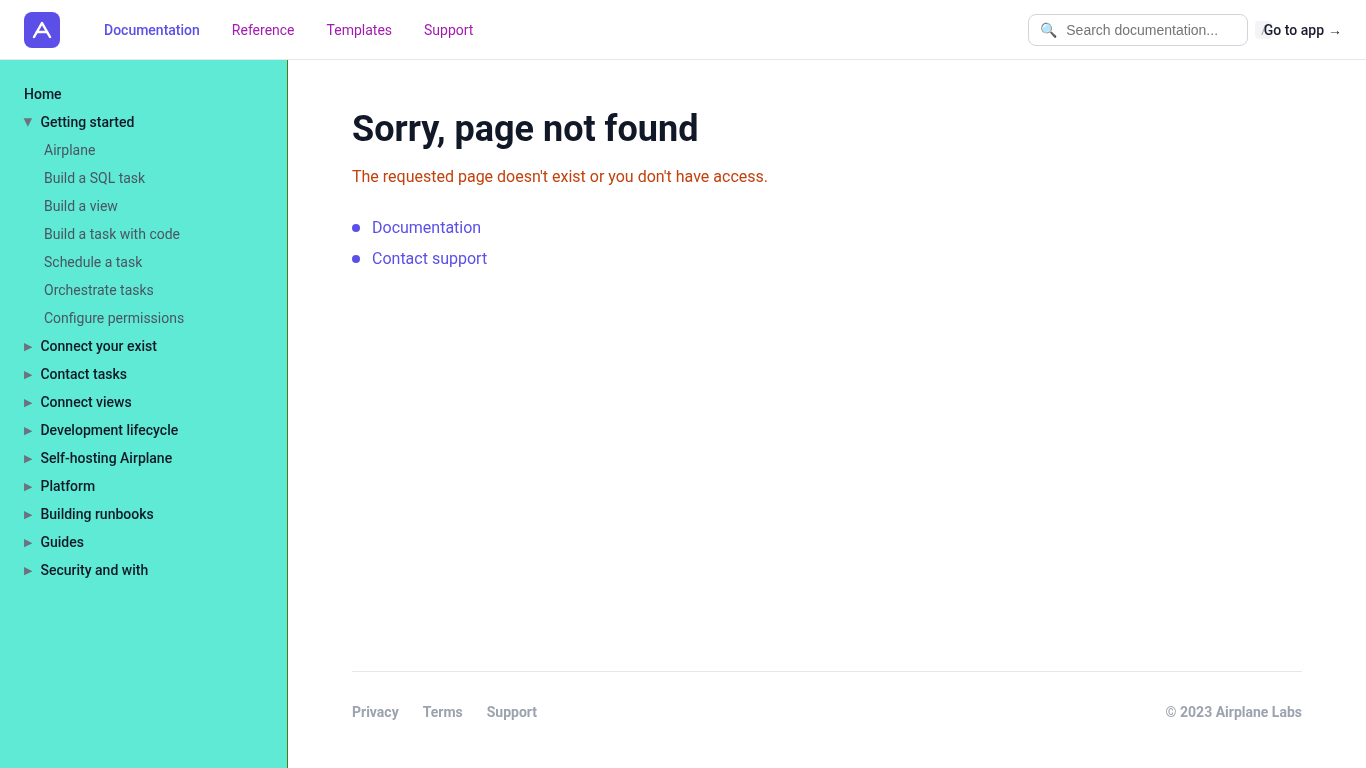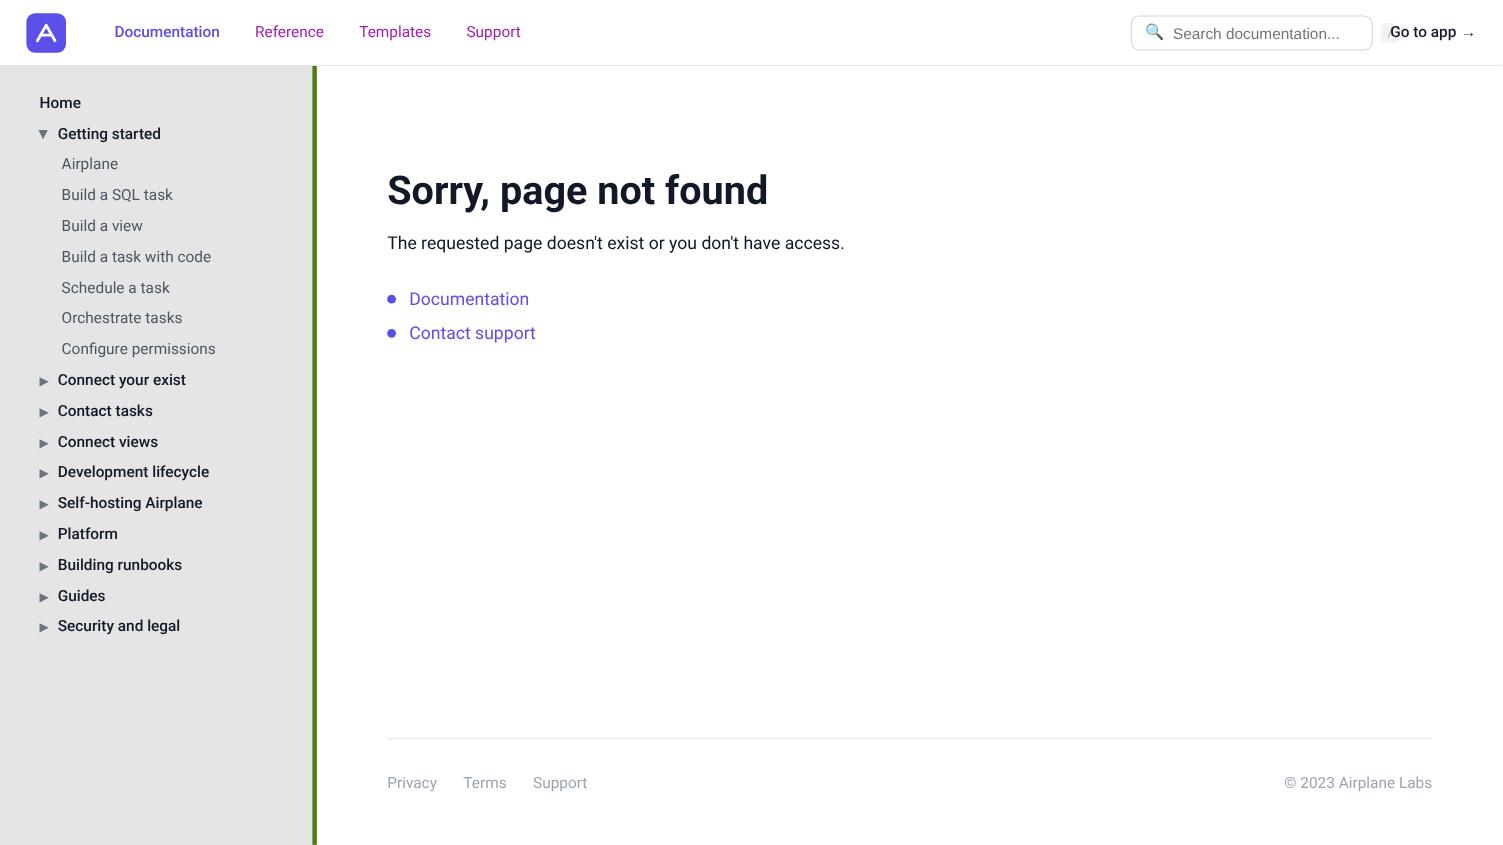--- a/index.html
+++ b/index.html
@@ -99,24 +99,24 @@
     .layout {
       display: flex;
       margin-top: 60px;
       min-height: calc(100vh - 60px);
     }
 
     
     .sidebar {
       width: 288px;
       min-width: 288px;
-      border-right: 4px solid #4d7c0f;
-      padding: 20px 16px;
+      border-right: 1px solid #4d7c0f;
+      padding: 20px 4px;
       overflow-y: auto;
-      background: #e5e5e5;
+      background: #5eead4;
       height: calc(100vh - 60px);
       position: fixed;
     }
     .sidebar-item {
       display: flex;
       align-items: center;
       padding: 6px 20px;
       font-size: 14px;
       color: #374151;
       cursor: pointer;
@@ -143,32 +143,31 @@
     .main {
       margin-left: 288px;
       flex: 1;
       padding: 48px 64px;
       min-height: calc(100vh - 60px);
       display: flex;
       flex-direction: column;
     }
     .content {
       flex: 1;
-      margin-top: 44px;
     }
     .error-title {
       font-size: 36px;
       font-weight: 700;
       color: #111827;
       margin-bottom: 16px;
       line-height: 1.2;
     }
     .error-description {
       font-size: 16px;
-      color: #0f172a;
+      color: #c2410c;
       margin-bottom: 32px;
     }
     .link-list {
       list-style: none;
       padding: 0;
     }
     .link-list li {
       display: flex;
       align-items: center;
       margin-bottom: 12px;
@@ -193,20 +192,21 @@
       border-top: 1px solid #e5e7eb;
       margin: 48px 0 24px 0;
     }
 
     
     .footer {
       display: flex;
       justify-content: space-between;
       align-items: center;
       padding-top: 8px;
+      font-weight: bold;
     }
     .footer-links {
       display: flex;
       gap: 24px;
     }
     .footer-link {
       font-size: 14px;
       color: #9ca3af;
       text-decoration: none;
       cursor: pointer;
@@ -316,21 +316,21 @@
       <span>Building runbooks</span>
     </a>
 
     <a class="sidebar-item top-level" href="#">
       <span class="chevron">▶</span>
       <span>Guides</span>
     </a>
 
     <a class="sidebar-item top-level" href="#">
       <span class="chevron">▶</span>
-      <span>Security and legal</span>
+      <span>Security and with</span>
     </a>
   </aside>
 
   <main class="main">
     <div class="content">
       <h1 class="error-title">Sorry, page not found</h1>
       <p class="error-description">The requested page doesn't exist or you don't have access.</p>
       <ul class="link-list">
         <li>
           <span class="link-bullet"></span>

